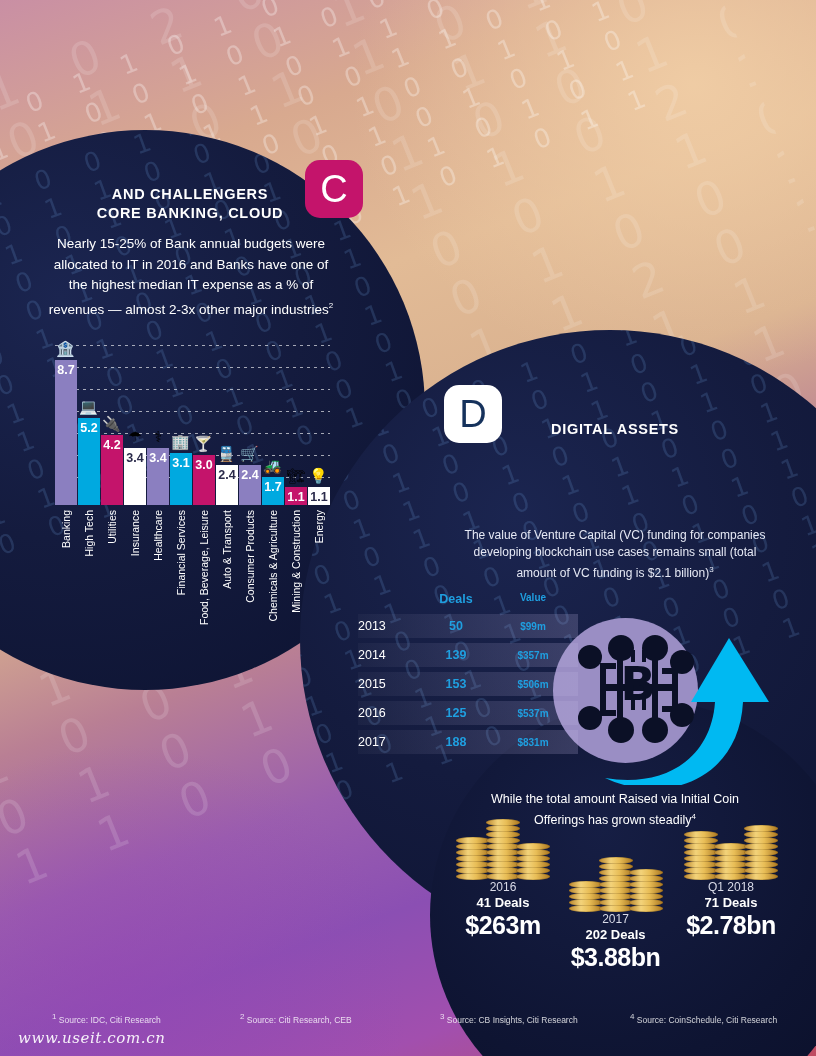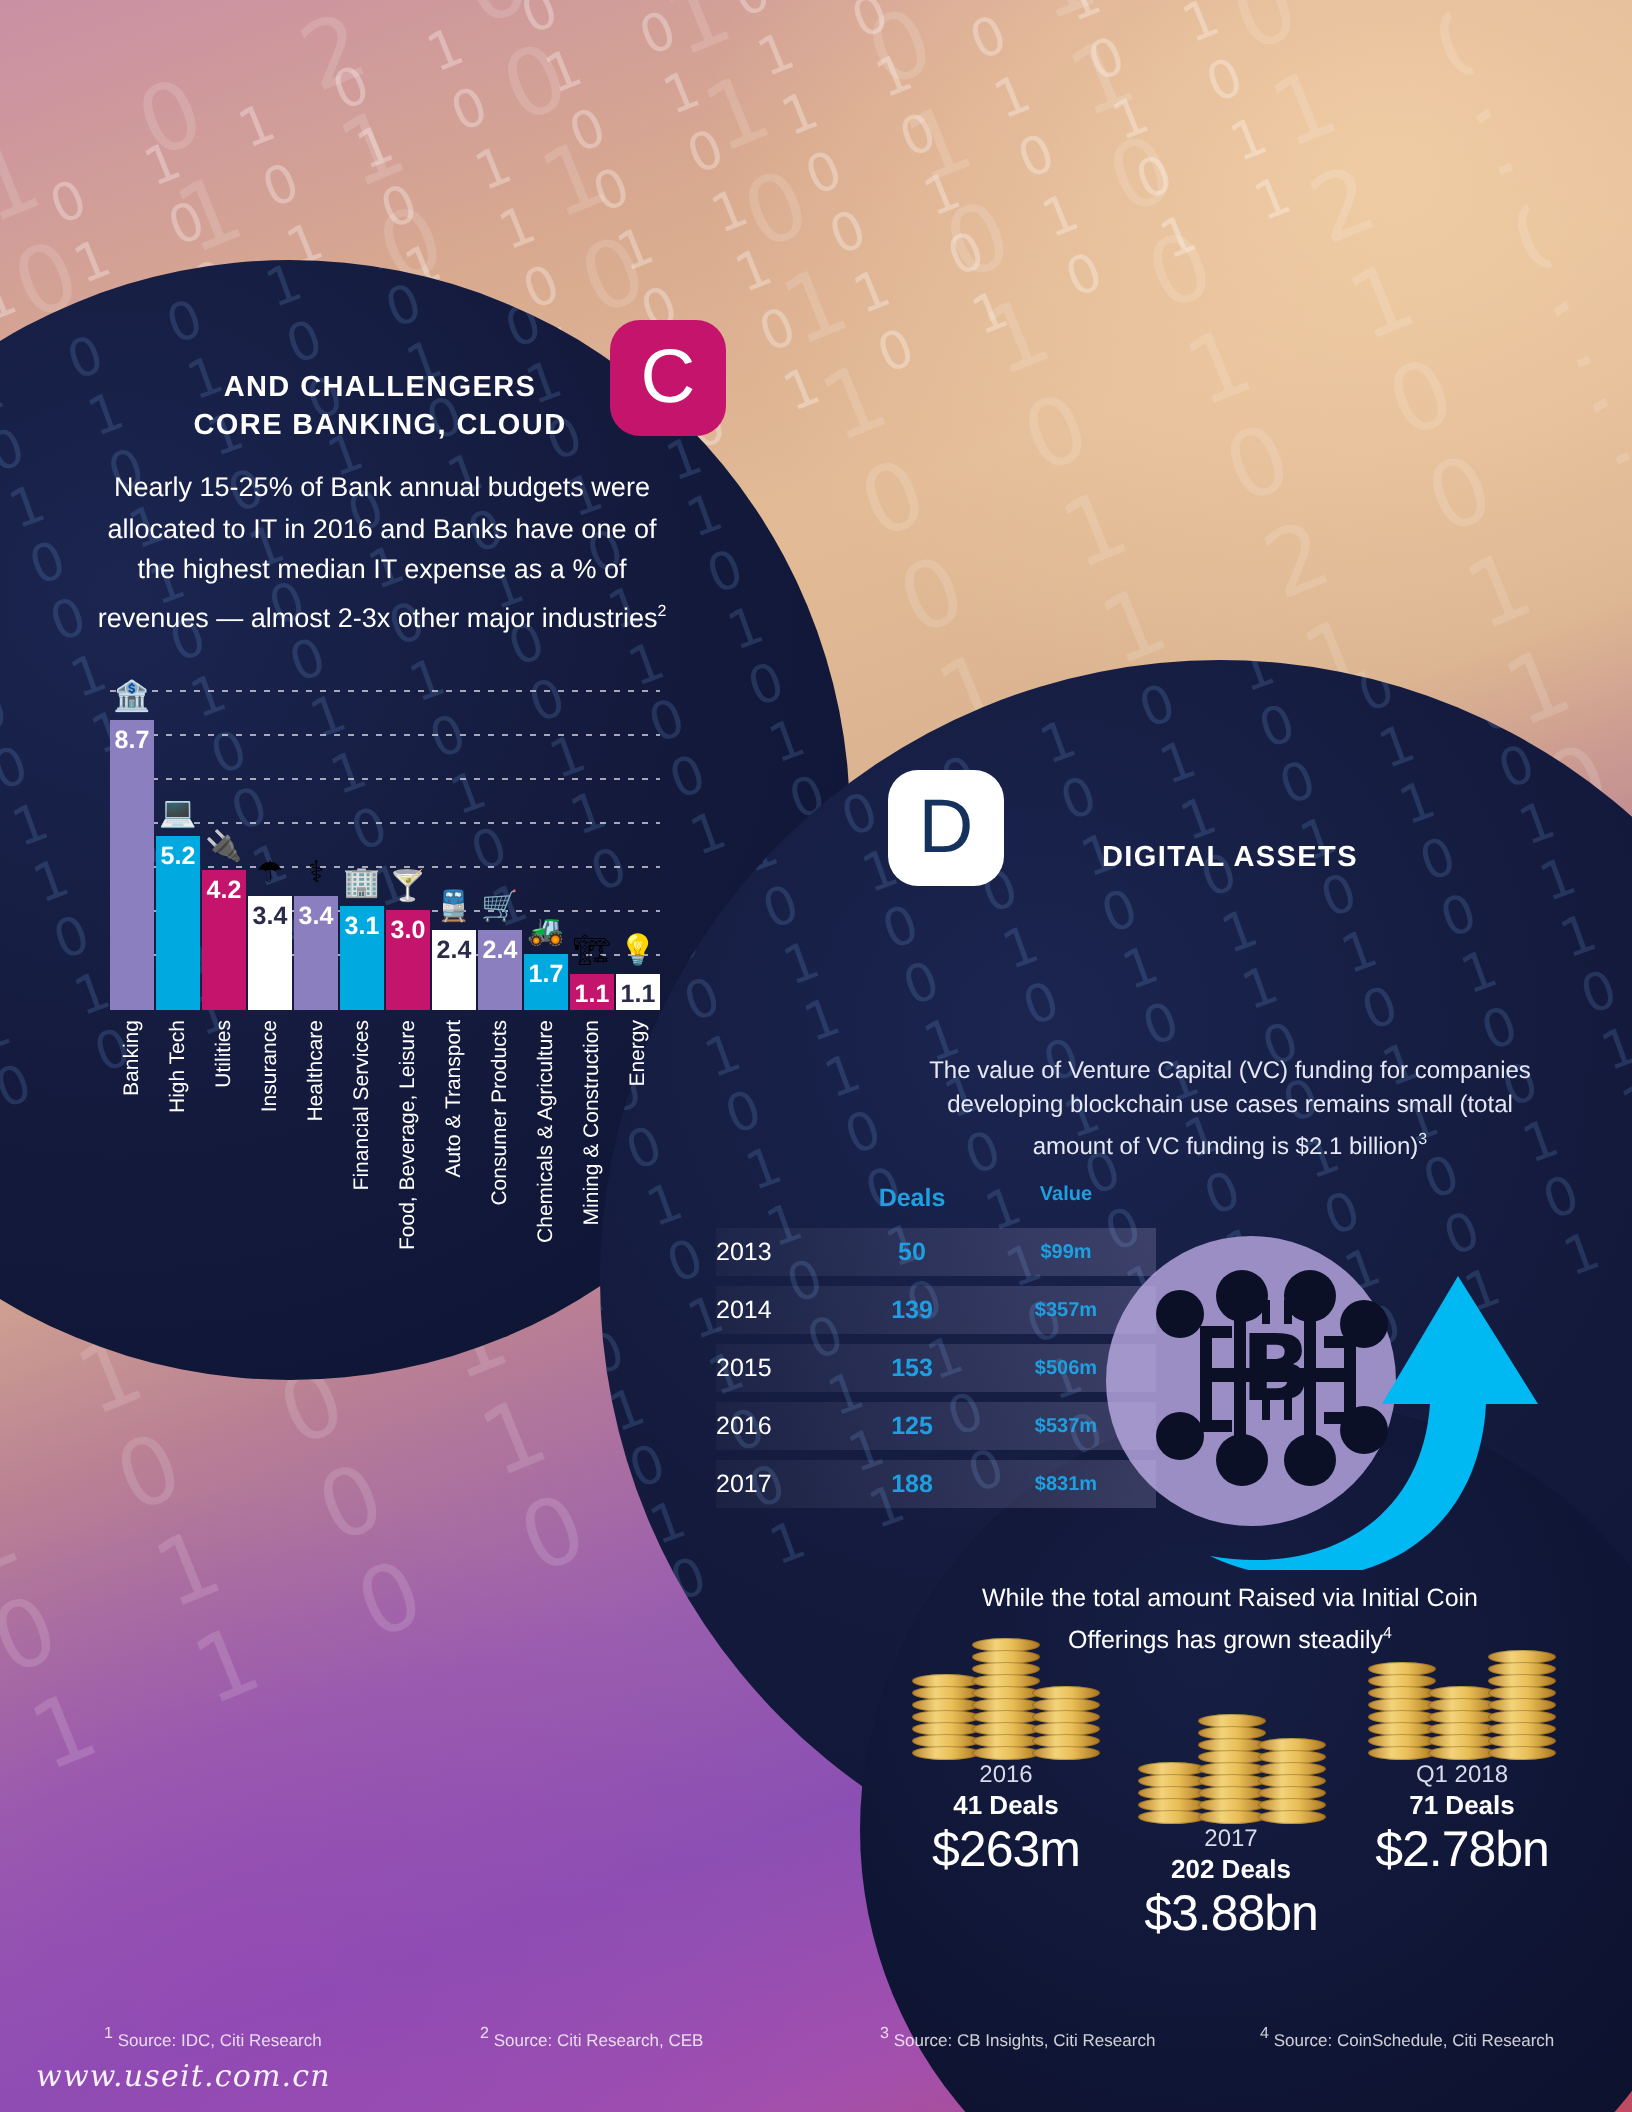--- a/index.html
+++ b/index.html
@@ -125,21 +125,21 @@
   #btc-wrap { position:absolute; left:543px; top:610px; width:240px; height:175px; }
   #btc-circle { position:absolute; left:10px; top:8px; width:145px; height:145px;
                 border-radius:50%; background:#9a8ec4; }
 
   
   #icoNote { position:absolute; left:470px; top:790px; width:290px; text-align:center;
              color:#fff; font-size:12.5px; line-height:18px; }
   .ico { position:absolute; text-align:center; color:#fff; }
   .ico .yr  { font-size:12px; color:#d9dbe8; }
   .ico .dl  { font-size:13px; font-weight:bold; margin-top:1px; }
-  .ico .amt { font-size:25px; font-weight:normal; letter-spacing:-.5px; margin-top:1px; }
+  .ico .amt { font-size:25px; font-weight:bold; letter-spacing:-.5px; margin-top:1px; }
   #ico1 { left:448px; top:880px; width:110px; }
   #ico2 { left:558px; top:912px; width:115px; }
   #ico3 { left:672px; top:880px; width:118px; }
   .coins { position:absolute; width:100%; text-align:center; font-size:0; }
   .stack { display:inline-block; vertical-align:bottom; margin:0 -2px; }
   .coin { width:34px; height:7px; border-radius:50%;
           background:linear-gradient(90deg,#b8832c,#f3d37a 35%,#e8bd56 60%,#a9751f);
           box-shadow:0 0 0 .5px rgba(90,60,10,.35) inset; margin-top:-1px; }
 
   

